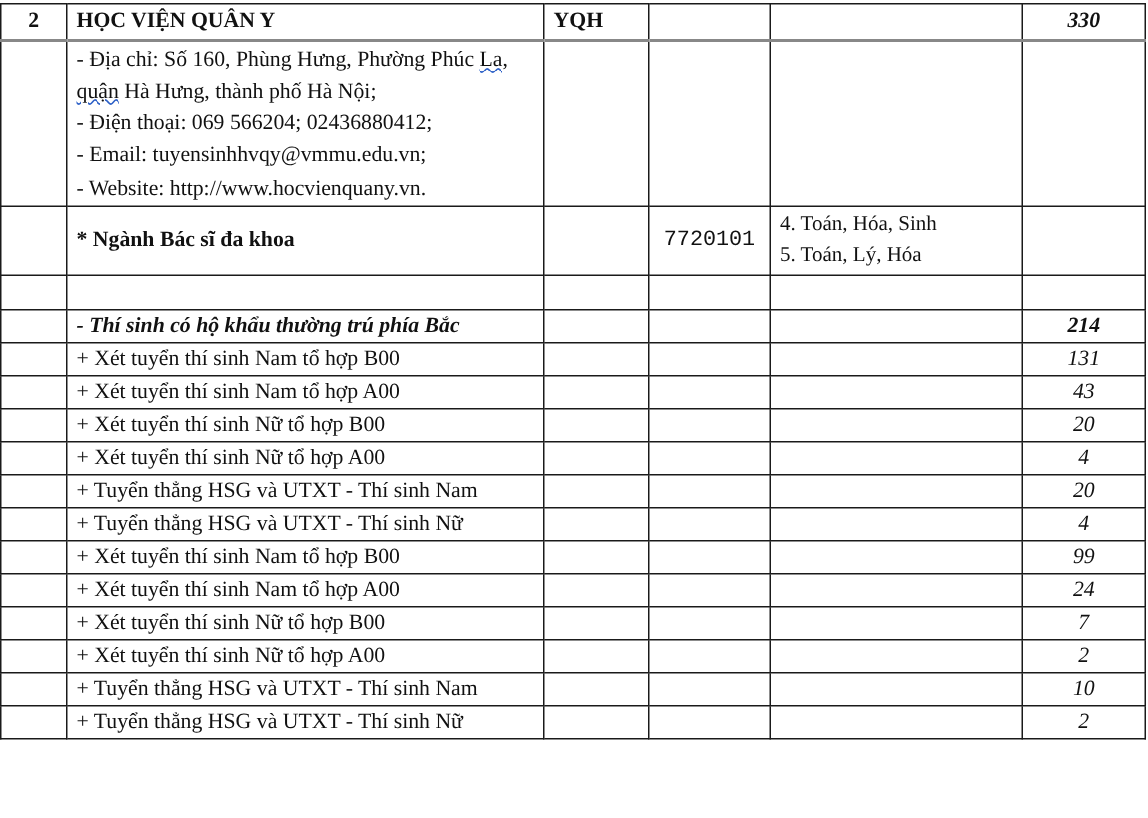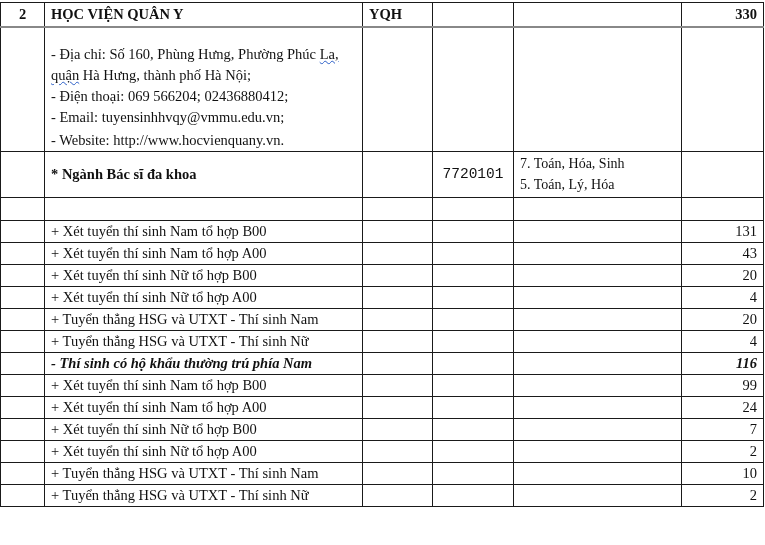--- a/index.html
+++ b/index.html
@@ -1,21 +1,21 @@
 <!DOCTYPE html>
 <html><head>
 <meta charset="utf-8">
 <style>
   html, body { margin:0; padding:0; background:#ffffff; }
   body { width:765px; height:545px; overflow:hidden; position:relative;
          font-family:"Liberation Serif", "DejaVu Serif", serif; color:#111; }
   table { position:absolute; left:0; top:2px; border-collapse:collapse; table-layout:fixed; width:763px; }
   td { border:1.5px solid #1a1a1a; padding:0 6px; font-size:14.5px; line-height:20px; vertical-align:middle; white-space:nowrap; overflow:hidden; }
   td.c0 { text-align:center; }
-  td.num { text-align:right; }
+  td.num { text-align:center;font-style:italic; }
   .bold { font-weight:bold; }
   .bi { font-weight:bold; font-style:italic; }
   .info-line { display:block; line-height:21px; }
   .sq { text-decoration: underline; text-decoration-style: wavy; text-decoration-color:#2b5fc7; text-decoration-thickness:1px; }
   tr.hdr td { border-bottom-color:#888; border-bottom-width:2px; }
   tr.r23 td { height:21px; }
   td.code { text-align:center; font-family:Liberation Mono, monospace; }
   td.comb { font-family:"Liberation Serif", serif; font-size:14px; line-height:21px; }
 </style>
 </head>
@@ -34,52 +34,60 @@
     <tr class="hdr" style="height:24px">
       <td class="c0 bold">2</td>
       <td class="bold">HỌC VIỆN QUÂN Y</td>
       <td class="bold">YQH</td>
       <td></td>
       <td></td>
       <td class="num bold">330</td>
     </tr>
     <tr style="height:104px">
       <td></td>
-      <td style="vertical-align:top; padding-top:16px;">
+      <td style="vertical-align:top; padding-top:2px;">
         <span class="info-line"><span>- Địa chỉ: Số 160, Phùng Hưng, Phường Phúc </span><span class="sq">La,</span></span>
         <span class="info-line"><span class="sq">quận</span><span> Hà Hưng, thành phố Hà Nội;</span></span>
         <span class="info-line">- Điện thoại: 069 566204; 02436880412;</span>
         <span class="info-line">- Email: tuyensinhhvqy@vmmu.edu.vn;</span>
         <span class="info-line" style="margin-top:2px">- Website: http://www.hocvienquany.vn.</span>
       </td>
       <td></td>
       <td></td>
       <td></td>
       <td></td>
     </tr>
     <tr style="height:46px">
       <td></td>
       <td class="bold">* Ngành Bác sĩ đa khoa</td>
       <td></td>
       <td class="code">7720101</td>
       <td class="comb">
-        <div>7. Toán, Hóa, Sinh</div>
+        <div>4. Toán, Hóa, Sinh</div>
         <div>5. Toán, Lý, Hóa</div>
       </td>
       <td></td>
     </tr>
     <tr class="r23" style="height:23px">
       <td></td>
         <td></td>
         <td></td>
         <td></td>
         <td></td>
         <td></td>
     </tr>
 
+    <tr class="r23">
+      <td></td>
+      <td class="bi">- Thí sinh có hộ khẩu thường trú phía Bắc</td>
+      <td></td>
+        <td></td>
+        <td></td>
+      <td class="num bi">214</td>
+    </tr>
     <tr class="r23">
       <td></td>
       <td>+ Xét tuyển thí sinh Nam tổ hợp B00</td>
       <td></td>
         <td></td>
         <td></td>
       <td class="num">131</td>
     </tr>
     <tr class="r23">
       <td></td>
@@ -115,28 +123,20 @@
     </tr>
     <tr class="r23">
       <td></td>
       <td>+ Tuyển thẳng HSG và UTXT - Thí sinh Nữ</td>
       <td></td>
         <td></td>
         <td></td>
       <td class="num">4</td>
     </tr>
 
-    <tr class="r23">
-      <td></td>
-      <td class="bi">- Thí sinh có hộ khẩu thường trú phía Nam</td>
-      <td></td>
-        <td></td>
-        <td></td>
-      <td class="num bi">116</td>
-    </tr>
     <tr class="r23">
       <td></td>
       <td>+ Xét tuyển thí sinh Nam tổ hợp B00</td>
       <td></td>
         <td></td>
         <td></td>
       <td class="num">99</td>
     </tr>
     <tr class="r23">
       <td></td>

